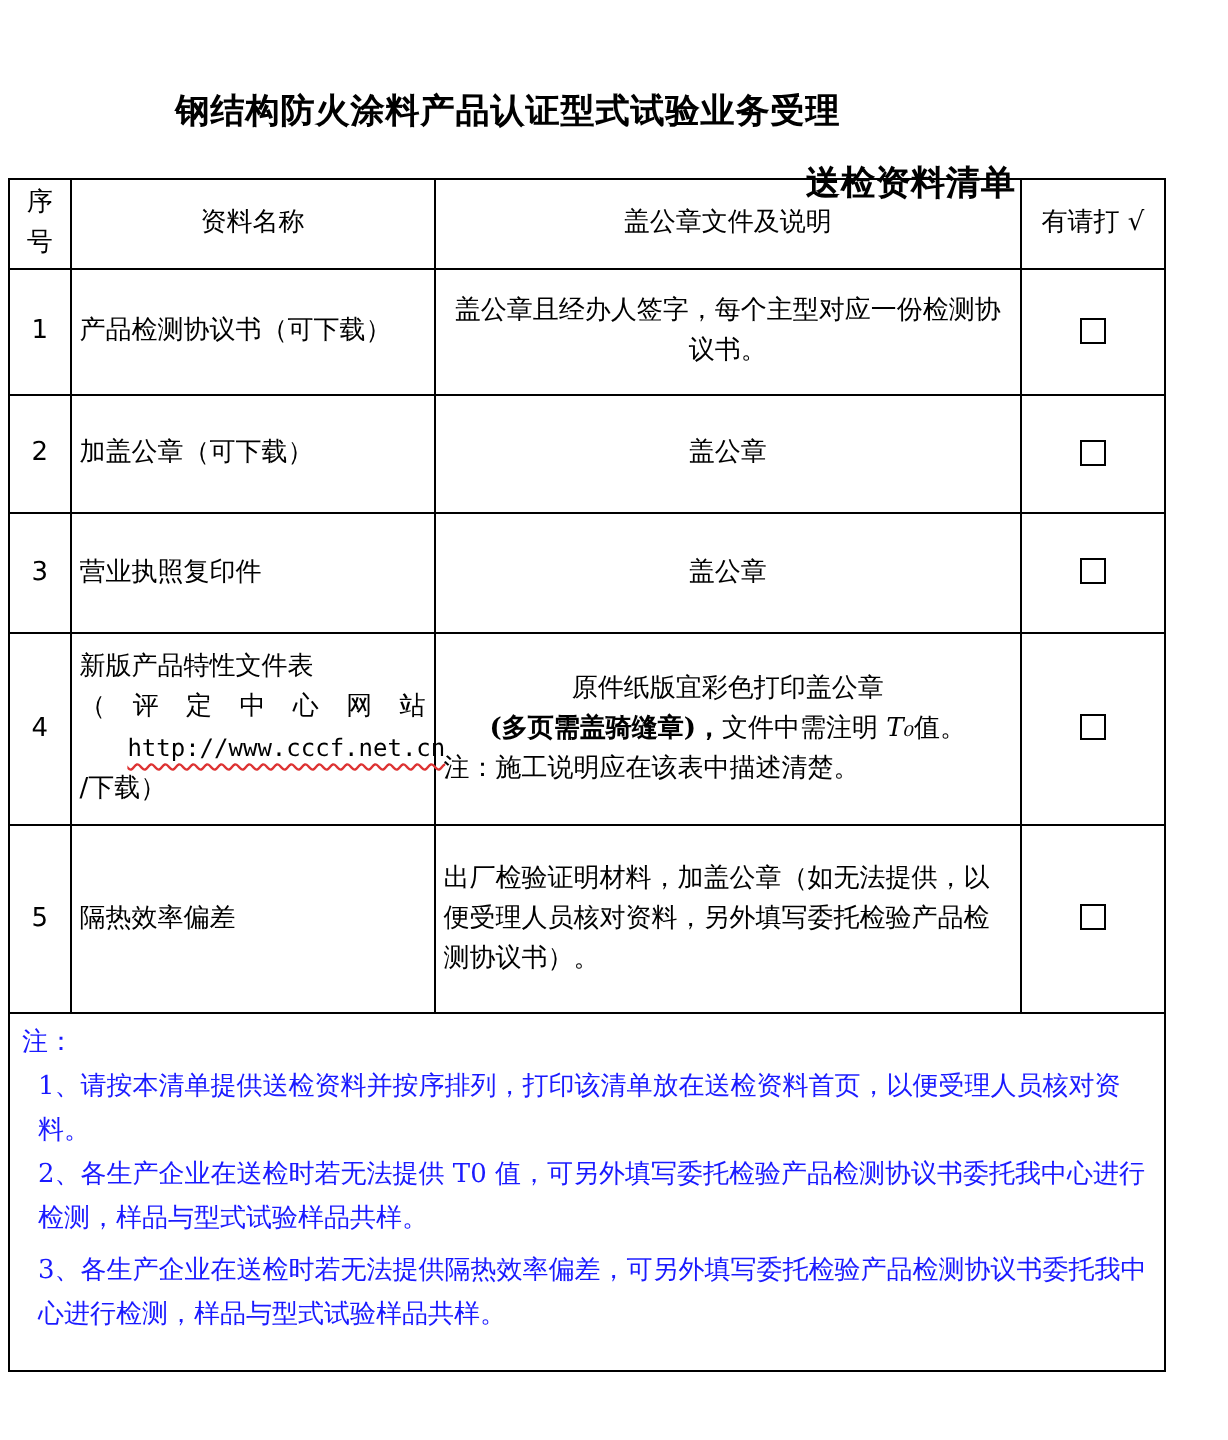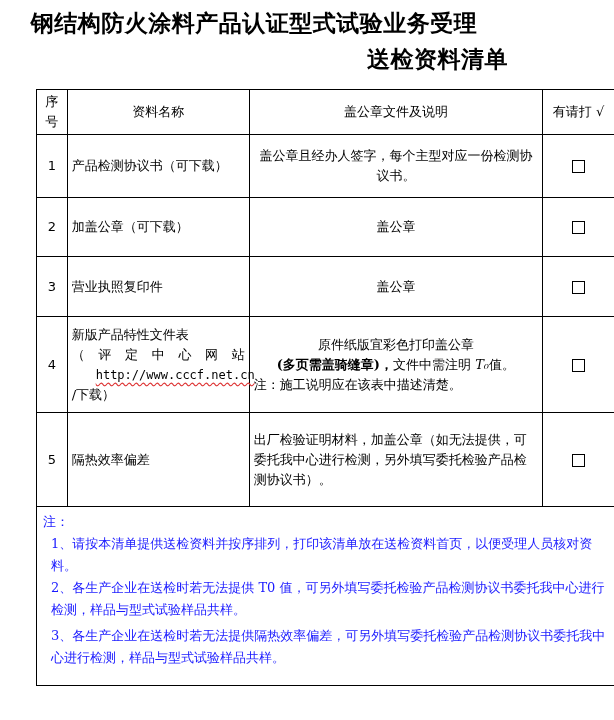--- a/index.html
+++ b/index.html
@@ -2,27 +2,28 @@
 <html><head>
   <meta charset="utf-8">
   <style>
     html, body { margin: 0; padding: 0; background: #ffffff; }
     body {
       width: 614px; height: 720px; position: relative; overflow: hidden;
       font-family: "DejaVu Sans", sans-serif; color: #000;
     }
     .title {
       position: absolute; left: 0; width: 508px; text-align: center;
-      font-family: "DejaVu Serif", serif; font-weight: bold; font-size: 23px;
+      font-family: "DejaVu Serif", serif; font-weight: bold; font-size: 17px;
       letter-spacing: 0.5px;
+      margin-top: 36px;
     }
     .title.t1 { top: 8px; }
     .title.t2 { top: 44px; text-align: right; }
     table.list {
-      position: absolute; left: 36px; top: 89px;
+      position: absolute; left: 4px; top: 89px;
       border-collapse: collapse; table-layout: fixed;
       width: 579px;
     }
     table.list td, table.list th {
       border: 1.5px solid #000; font-size: 13px; font-weight: normal;
       padding: 0 4px; vertical-align: middle; line-height: 20px;
     }
     .c-idx { width: 29px; text-align: center; }
     .c-name { width: 172px; }
     .c-desc { width: 277px; }
@@ -112,21 +113,21 @@
         <span class="bold">(多页需盖骑缝章)，</span><span>文件中需注明</span>&nbsp;<span class="ital">T₀</span><span>值。</span>
       </div>
       <div class="left">注：施工说明应在该表中描述清楚。</div>
     </td>
     <td class="c-chk"><span class="box"></span></td>
   </tr>
 
   <tr class="r5">
     <td class="c-idx">5</td>
     <td class="left">隔热效率偏差</td>
-    <td class="left">出厂检验证明材料，加盖公章（如无法提供，可委托我中心进行检测，另外填写委托检验产品检测协议书）。</td>
+    <td class="left">出厂检验证明材料，加盖公章（如无法提供，以便受理人员核对资料，另外填写委托检验产品检测协议书）。</td>
     <td class="c-chk"><span class="box"></span></td>
   </tr>
 
   <tr>
     <td class="notes" colspan="4">
       <span class="nl">注：</span>
       <span class="nl ind">1、请按本清单提供送检资料并按序排列，打印该清单放在送检资料首页，以便受理人员核对资料。</span>
       <span class="nl ind">2、各生产企业在送检时若无法提供 T0 值，可另外填写委托检验产品检测协议书委托我中心进行检测，样品与型式试验样品共样。</span>
       <span class="nl ind gap">3、各生产企业在送检时若无法提供隔热效率偏差，可另外填写委托检验产品检测协议书委托我中心进行检测，样品与型式试验样品共样。</span>
     </td>

